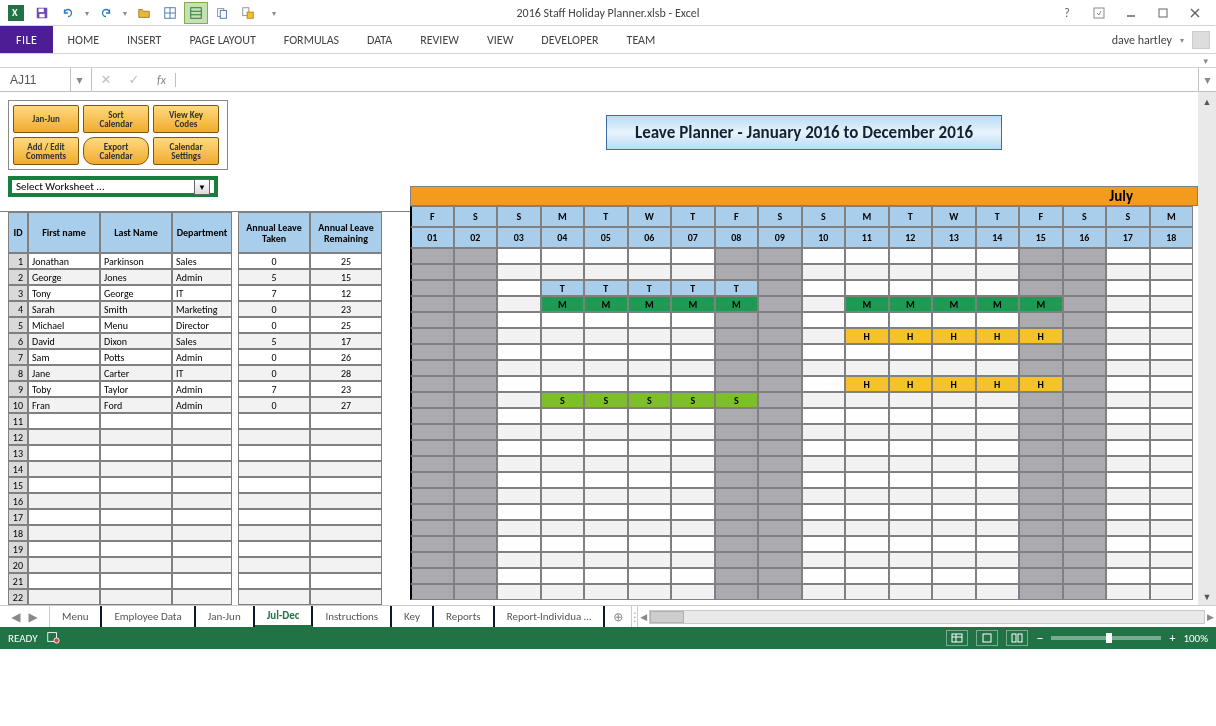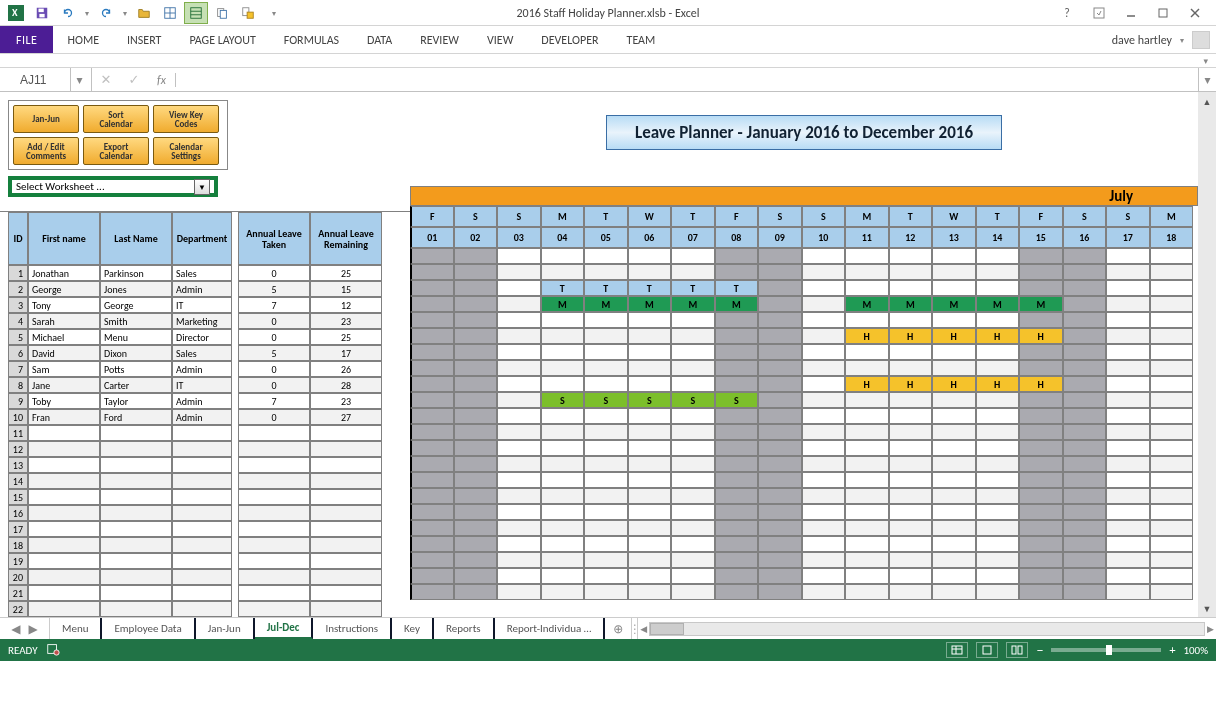--- a/index.html
+++ b/index.html
@@ -19,21 +19,21 @@
 .ribbon-tab.file { background: #4c1d95; color: #fff; font-weight: normal; padding: 8px 16px; letter-spacing: 0.5px; }
 .ribbon-tabs .user-box { margin-left: auto; display: flex; align-items: center; padding-right: 6px; gap: 8px; color: #444; }
 .user-avatar { width: 18px; height: 18px; background: #ddd; border: 1px solid #ccc; }
 
 
 .ribbon-strip { height: 14px; background: #fff; border-bottom: 1px solid #d4d4d4; display: flex; justify-content: flex-end; align-items: center; padding-right: 8px; }
 
 
 .formula-bar { height: 24px; display: flex; align-items: stretch; border-bottom: 1px solid #c1c1c1; background: #fff; }
 .name-box { width: 92px; border-right: 1px solid #c1c1c1; display: flex; align-items: center; }
-.name-box input { border: none; width: 70px; padding: 0 20px; font-size: 12px; color: #555; outline: none; }
+.name-box input { border: none; width: 70px; padding: 0 10px; font-size: 12px; color: #555; outline: none; }
 .name-box .dd { width: 18px; display: flex; align-items: center; justify-content: center; color: #888; border-left: 1px solid #c1c1c1; height: 100%; }
 .fb-btns { display: flex; align-items: center; }
 .fb-btn { width: 28px; display: flex; align-items: center; justify-content: center; color: #c0c0c0; font-size: 13px; }
 .fb-fx { font-style: italic; color: #888; font-size: 12px; width: 28px; display: flex; align-items: center; justify-content: center; border-right: 1px solid #c1c1c1; }
 .fb-input { flex: 1; border: none; padding: 0 6px; outline: none; }
 
 
 .sheet-area { position: relative; display: flex; background: #fff; }
 
 .left-panel { width: 410px; flex: 0 0 410px; display: flex; flex-direction: column; }
@@ -45,21 +45,21 @@
 .macro-btn { background: linear-gradient(#ffd980,#f0ab2e); border: 1px solid #7a5a10; font-size: 9px; font-weight: bold; color: #333; display: flex; align-items: center; justify-content: center; text-align: center; line-height: 1.05; border-radius: 2px; padding: 1px; }
 .ws-select { margin-top: 6px; width: 210px; height: 21px; border: 4px solid #15803d; display: flex; align-items: center; padding: 0 4px; font-size: 11px; justify-content: space-between; }
 .ws-select .dd2 { width: 16px; height: 16px; border: 1px solid #666; background: linear-gradient(#fff,#ddd); display: flex; align-items: center; justify-content: center; font-size: 8px; }
 
 
 .banner-row { height: 94px; display: flex; align-items: flex-end; justify-content: center; padding-bottom: 36px; }
 .banner { background: linear-gradient(#b8dcf5,#e9f3fb,#b8dcf5); border: 1px solid #3a6ea5; padding: 6px 28px; font-size: 17px; font-weight: bold; color: #123; }
 
 
 .month-bar { height: 20px; background: #f39b1c; border: 1px solid #808080; display: flex; align-items: center; justify-content: flex-end; padding-right: 64px; font-weight: bold; font-size: 15px; }
-.staff-headers { display: grid; grid-template-columns: 20px 72px 72px 60px 6px 72px 72px; height: 54px; border-top: 1px solid #808080; align-items: stretch; margin-top: 10px; padding-left: 8px; }
+.staff-headers { display: grid; grid-template-columns: 20px 72px 72px 60px 6px 72px 72px; height: 42px; border-top: 1px solid #808080; align-items: stretch; margin-top: 10px; padding-left: 8px; }
 .sh { background: #a9ceeb; border: 0.5px solid #808080; font-size: 10px; font-weight: bold; display: flex; align-items: center; justify-content: center; text-align: center; line-height: 1.1; }
 .sh.gap { background: transparent; border: none; }
 
 .staff-rows { padding-left: 8px; }
 .srow { display: grid; grid-template-columns: 20px 72px 72px 60px 6px 72px 72px; height: 16px; }
 .sc { border: 0.5px solid #808080; font-size: 10px; display: flex; align-items: center; padding: 0 3px; background: #f2f2f2; overflow: hidden; white-space: nowrap; }
 .sc.id { background: #d9d9d9; justify-content: flex-end; padding-right: 4px; }
 .sc.gap { border: none; background: #fff; }
 .sc.white { background: #fff; }
 .sc.center { justify-content: center; }
@@ -233,21 +233,21 @@
   <div class="left-panel">
     <div class="macro-box">
       <div class="macro-grid" id="macro-grid">
           <div class="macro-btn" style="white-space: pre-line;">Jan-Jun</div>
           <div class="macro-btn" style="white-space: pre-line;">Sort
 Calendar</div>
           <div class="macro-btn" style="white-space: pre-line;">View Key
 Codes</div>
           <div class="macro-btn" style="white-space: pre-line;">Add / Edit
 Comments</div>
-          <div class="macro-btn" style="white-space: pre-line;">Export
+          <div class="macro-btn" style="white-space: pre-line; border-radius: 11px;">Export
 Calendar</div>
           <div class="macro-btn" style="white-space: pre-line;">Calendar
 Settings</div>
         </div>
       <div class="ws-select">
         <span>Select Worksheet ...</span>
         <span class="dd2">▼</span>
       </div>
     </div>
 

